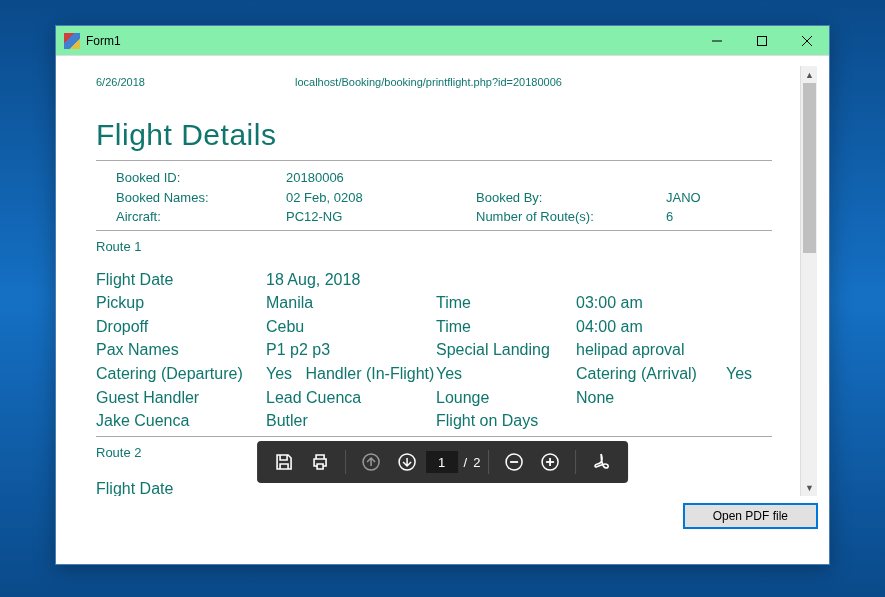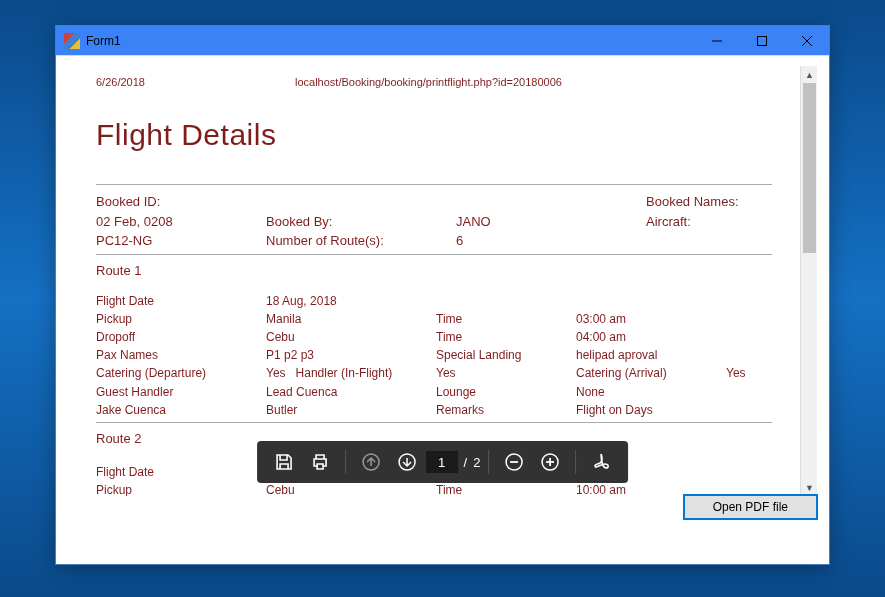--- a/index.html
+++ b/index.html
@@ -16,21 +16,21 @@
     left: 55px;
     top: 25px;
     width: 775px;
     height: 540px;
     background: #fff;
     border: 1px solid #4a7cb8;
     box-shadow: 0 4px 20px rgba(0,0,0,0.3);
   }
   .titlebar {
     height: 30px;
-    background: #3b82f6;
+    background: #86efac;
     display: flex;
     align-items: center;
     border-bottom: 1px solid #ddd;
   }
   .title-icon {
     width: 16px;
     height: 16px;
     margin-left: 8px;
     margin-right: 6px;
     display: inline-block;
@@ -91,48 +91,49 @@
     position: absolute;
     left: 2px;
     width: 13px;
     background: #c0c0c0;
   }
 
   .doc {
     padding: 10px 28px 0 28px;
     font-family: Arial, Helvetica, sans-serif;
     font-size: 13px;
-    color: #7f1d1d;
+    color: #0f766e;
     width: calc(100% - 17px);
   }
   .doc-head {
     display: flex;
     justify-content: space-between;
     font-size: 11px;
     margin-bottom: 30px;
   }
   .doc-title {
     font-size: 30px;
     font-weight: normal;
-    margin-bottom: 32px;
+    margin-bottom: 8px;
     letter-spacing: 0.5px;
   }
   .hr { border: none; border-top: 1px solid #aaa; margin: 4px 0 8px; }
   .grid4 {
     display: grid;
     grid-template-columns: 170px 190px 190px 1fr;
     row-gap: 2px;
     font-size: 13px;
     line-height: 1.35;
+    margin-left: 20px;
   }
   .grid-route {
     display: grid;
     grid-template-columns: 170px 170px 140px 150px 60px;
     row-gap: 2px;
-    font-size: 12px;
+    font-size: 16px;
     line-height: 1.35;
   }
 
   .pdf-toolbar {
     position: absolute;
     left: 50%;
     transform: translateX(-50%);
     bottom: 48px;
     height: 42px;
     background: #323232;
@@ -172,21 +173,21 @@
     border: none;
     color: #fff;
     text-align: center;
     font-size: 13px;
   }
   svg { display: block; }
 
   .footer-btn {
     position: absolute;
     right: 12px;
-    bottom: 12px;
+    bottom: 3px;
     padding: 4px 28px;
     font-size: 12px;
     background: #e1e1e1;
     border: 1px solid #0078d7;
     outline: 1px solid #0078d7;
     cursor: default;
   }
 </style>
 </head>
 <body>
@@ -225,20 +226,21 @@
           <span>6/26/2018</span>
           <span>localhost/Booking/booking/printflight.php?id=20180006</span>
           <span style="width:60px"></span>
         </div>
 
         <h1 class="doc-title">Flight Details</h1>
         <hr class="hr">
 
         <div class="grid4">
           <span>Booked ID:</span>
+          <span>20180006</span>
           <span></span>
             <span></span>
 
           <span>Booked Names:</span>
           <span>02 Feb, 0208</span>
           <span>Booked By:</span>
           <span>JANO</span>
 
           <span>Aircraft:</span>
           <span>PC12-NG</span>
@@ -282,21 +284,20 @@
             <span>Yes</span>
 
             <span>Guest Handler</span>
             <span>Lead Cuenca</span>
             <span>Lounge</span>
             <span>None</span>
             <span></span>
 
             <span>Jake Cuenca</span>
             <span>Butler</span>
-            <span>Remarks</span>
             <span>Flight on Days</span>
             <span></span>
           </div>
         </div>
 
         <hr class="hr">
 
         <div>
           <div style="font-size:13px;margin-bottom:18px;">Route 2</div>
           <div class="grid-route">

